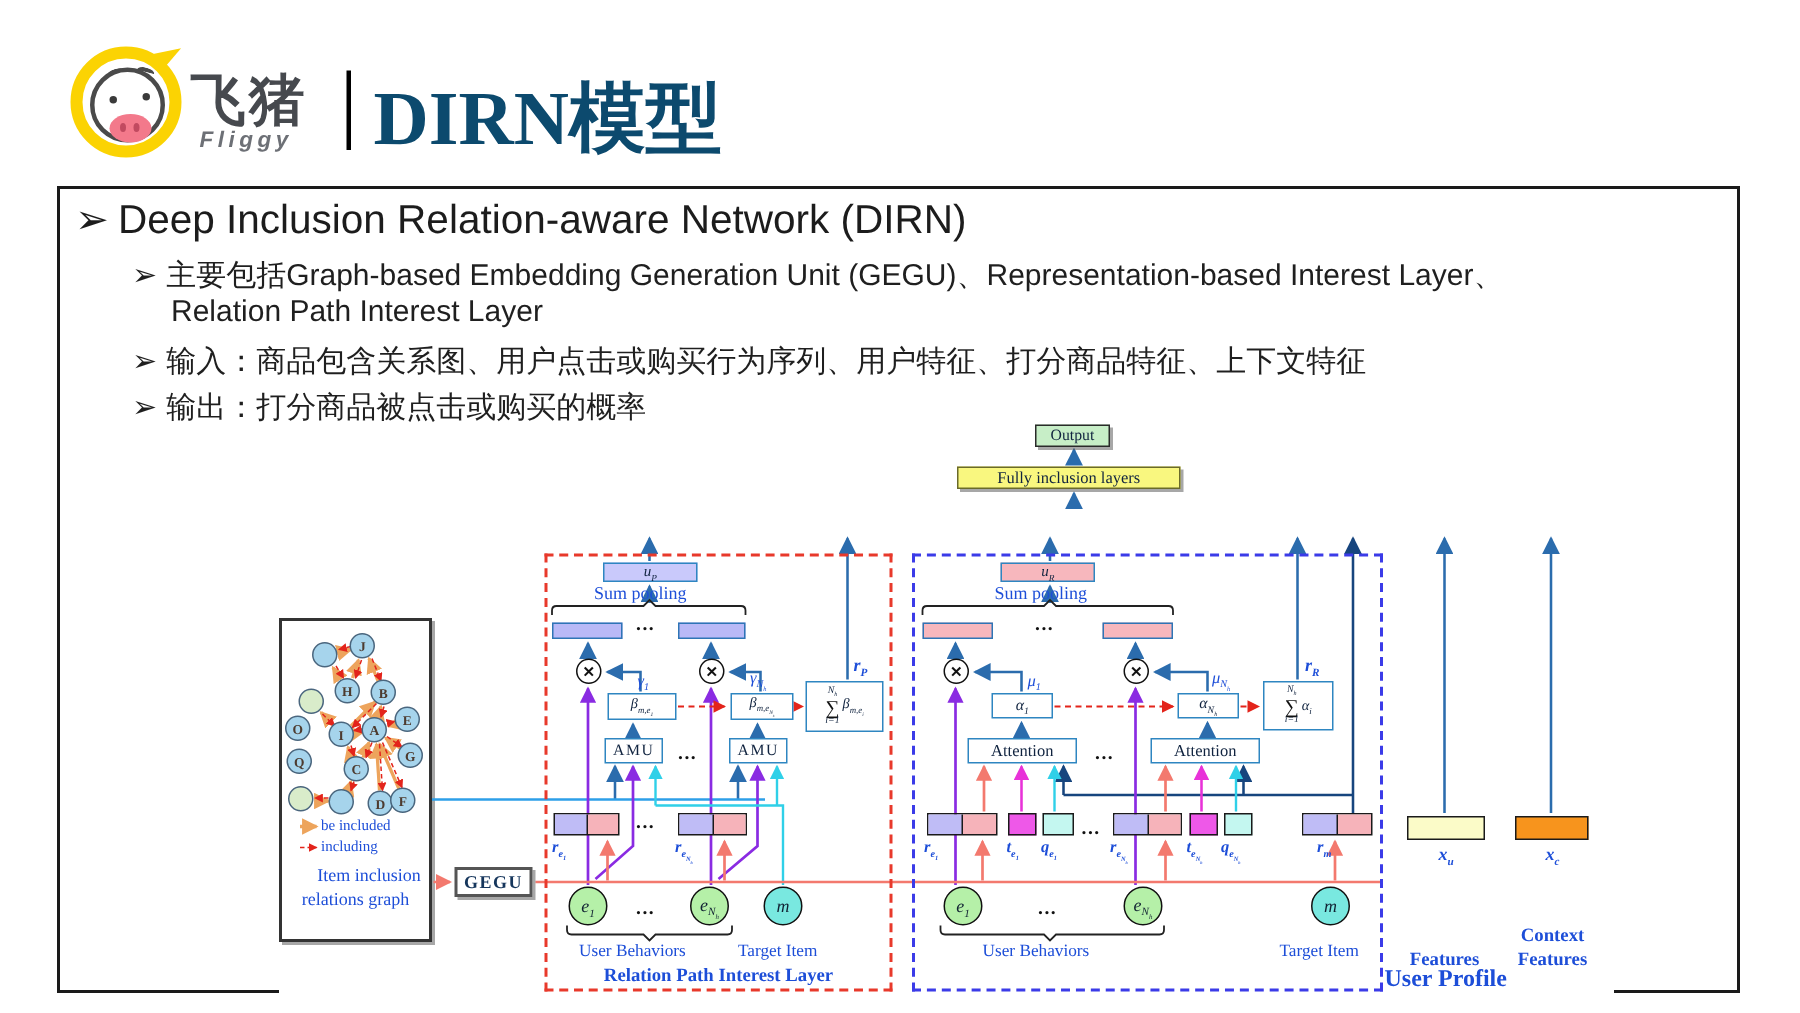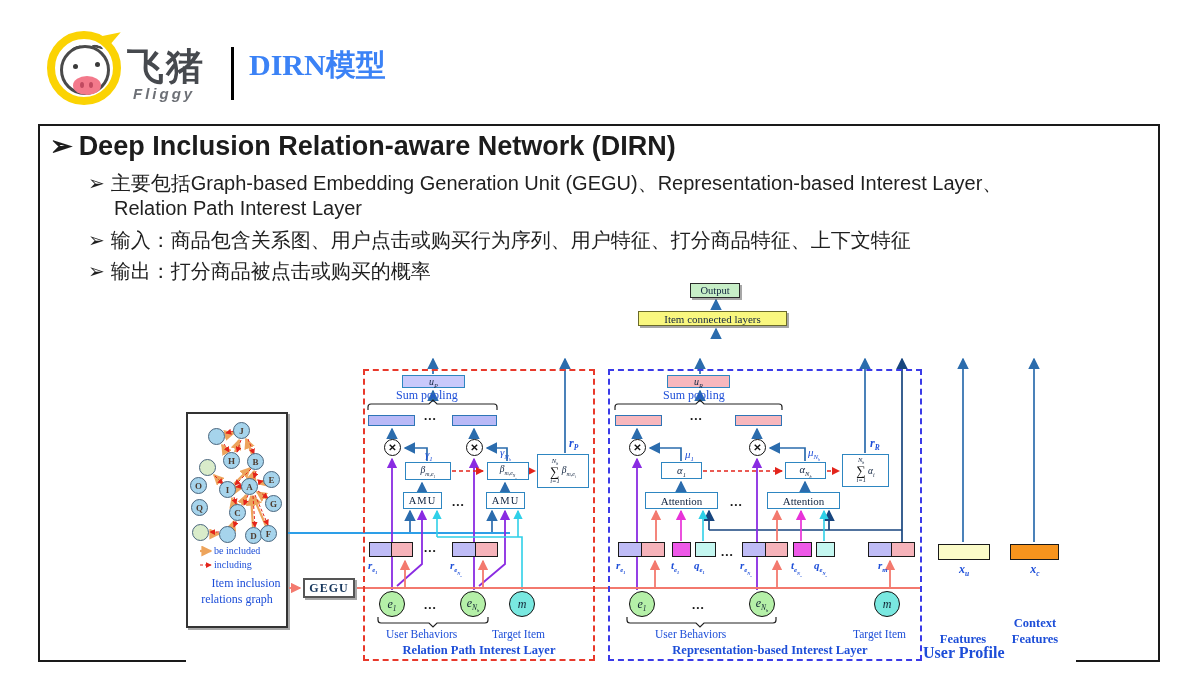--- a/index.html
+++ b/index.html
@@ -10,21 +10,21 @@
   .logo-ring{left:47px;top:31px;width:74px;height:74px;border:8px solid #fbd303;border-radius:50%;background:#fff;}
   .logo-flame{left:104px;top:26px;width:0;height:0;border-left:10px solid transparent;border-right:4px solid transparent;border-bottom:20px solid #fbd303;transform:rotate(52deg);}
   .logo-face{left:60px;top:45px;width:50px;height:50px;border:3px solid #4a4a4a;border-radius:50%;background:#fff;}
   .eye{width:5px;height:5px;border-radius:50%;background:#3a3a3a;}
   .ear{width:12px;height:6px;border-top:3px solid #4a4a4a;border-radius:50% 50% 0 0;}
   .snout{left:73px;top:76px;width:28px;height:19px;background:#f3798b;border-radius:50%;}
   .nostril{width:4px;height:6px;border-radius:50%;background:#c14a60;top:6px;}
   .brand{left:127px;top:42px;font-size:37px;font-weight:bold;color:#46494e;letter-spacing:2px;}
   .brand-sub{left:133px;top:85px;font-size:15px;font-weight:bold;font-style:italic;color:#6d7076;letter-spacing:3px;}
   .hdr-divider{left:231px;top:47px;width:3px;height:53px;background:#000;}
-  .page-title{left:249px;top:45px;font-size:30px;font-weight:600;color:#3b82f6;font-family:"Liberation Serif",serif;}
+  .page-title{left:249px;top:45px;font-size:51px;font-weight:600;color:#0c4a6e;font-family:"Liberation Serif",serif;}
   
   .slide-border{left:38px;top:124px;width:1122px;height:538px;border:2px solid #1a1a1a;}
   .mask{background:#fff;}
   .h1line{left:50px;top:130px;font-size:27px;color:#1c1c1c;}
   .bullet{color:#1f1f1f;font-size:20px;text-align:right;}
   .bmk{margin-right:6px;}
   
   .stage{left:0;top:0;width:1200px;height:675px;}
   svg.overlay{position:absolute;left:0;top:0;z-index:2;}
   .dbox{z-index:3;display:flex;align-items:center;justify-content:center;
@@ -76,21 +76,21 @@
     <div class="abs nostril" style="left:16px;"></div>
   </div>
   <div class="abs brand">飞猪</div>
   <div class="abs brand-sub">Fliggy</div>
   <div class="abs hdr-divider"></div>
   <div class="abs page-title">DIRN模型</div>
 
   <div class="abs slide-border"></div>
   <div class="abs mask" style="left:186px;top:656px;width:890px;height:12px;z-index:1;"></div>
 
-  <div class="abs h1line" style="font-weight:700;text-align:center;">
+  <div class="abs h1line" style="font-weight:400;text-align:center;">
     <span class="bmk">➢</span><span>Deep Inclusion Relation-aware Network (DIRN)</span>
   </div>
   <div class="abs bullet" style="left:88px;top:170px;">
     <span class="bmk">➢</span><span>主要包括Graph-based Embedding Generation Unit (GEGU)、Representation-based Interest Layer、</span>
   </div>
   <div class="abs bullet" style="left:114px;top:197px;">
     <span>Relation Path Interest Layer</span>
   </div>
   <div class="abs bullet" style="left:88px;top:227px;">
     <span class="bmk">➢</span><span>输入：商品包含关系图、用户点击或购买行为序列、用户特征、打分商品特征、上下文特征</span>
@@ -250,21 +250,21 @@
         <path d="M236,521 L234,527" marker-end="url(#mr)"></path>
         <path d="M219,532 L210,532" marker-end="url(#mr)"></path>
         <path d="M200,565 L211,565" marker-end="url(#mr)"></path>
       </g>
     </svg>
 
     <div class="abs dbox shadow" style="left:690px;top:283px;width:50px;height:15px;background:#c7eec7;border:1.4px solid #2a2a2a;font-size:10.5px;">
         <span>Output</span>
       </div>
     <div class="abs dbox shadow" style="left:638px;top:311px;width:149px;height:15px;background:#f9f77f;border:1.4px solid #6a6a2a;font-size:11px;">
-        <span>Item connected layers</span>
+        <span>Fully inclusion layers</span>
       </div>
 
     <div class="abs dashred" style="left:363px;top:369px;width:232px;height:292px;"></div>
     <div class="abs dashblue" style="left:608px;top:369px;width:314px;height:292px;"></div>
 
     <div class="abs dbox bluebox" style="left:402px;top:375px;width:63px;height:13px;background:#c9c9fb;font-size:10px;">
         <span class="math">u<sub>P</sub></span>
       </div>
     <div class="lbl" style="left:396px;top:388px;font-size:12px;">Sum pooling</div>
     <div class="abs bar" style="left:368px;top:415px;width:47px;height:11px;background:#b9b9f7;"></div>
@@ -395,21 +395,20 @@
       </div>
     <div class="abs circle" style="left:749px;top:591px;background:#b5f0a8;">
         <span>e<sub>N<sub>h</sub></sub></span>
       </div>
     <div class="abs circle" style="left:874px;top:591px;background:#79e8e0;">
         <span>m</span>
       </div>
     <div class="abs dots" style="left:692px;top:597px;">...</div>
     <div class="lbl" style="left:655px;top:628px;font-size:11.5px;">User Behaviors</div>
     <div class="lbl" style="left:853px;top:628px;font-size:11.5px;">Target Item</div>
-    <div class="lbl cap" style="left:640px;top:643px;width:260px;text-align:center;font-size:12.5px;">Representation-based Interest Layer</div>
 
     <div class="abs shadow" style="left:186px;top:412px;width:102px;height:216px;border:2px solid #333;background:#fff;z-index:1;"></div>
     <div class="abs node" style="left:208px;top:428px;">
         <span></span>
       </div>
     <div class="abs node" style="left:233px;top:422px;">
         <span>J</span>
       </div>
     <div class="abs node" style="left:223px;top:452px;">
         <span>H</span>

